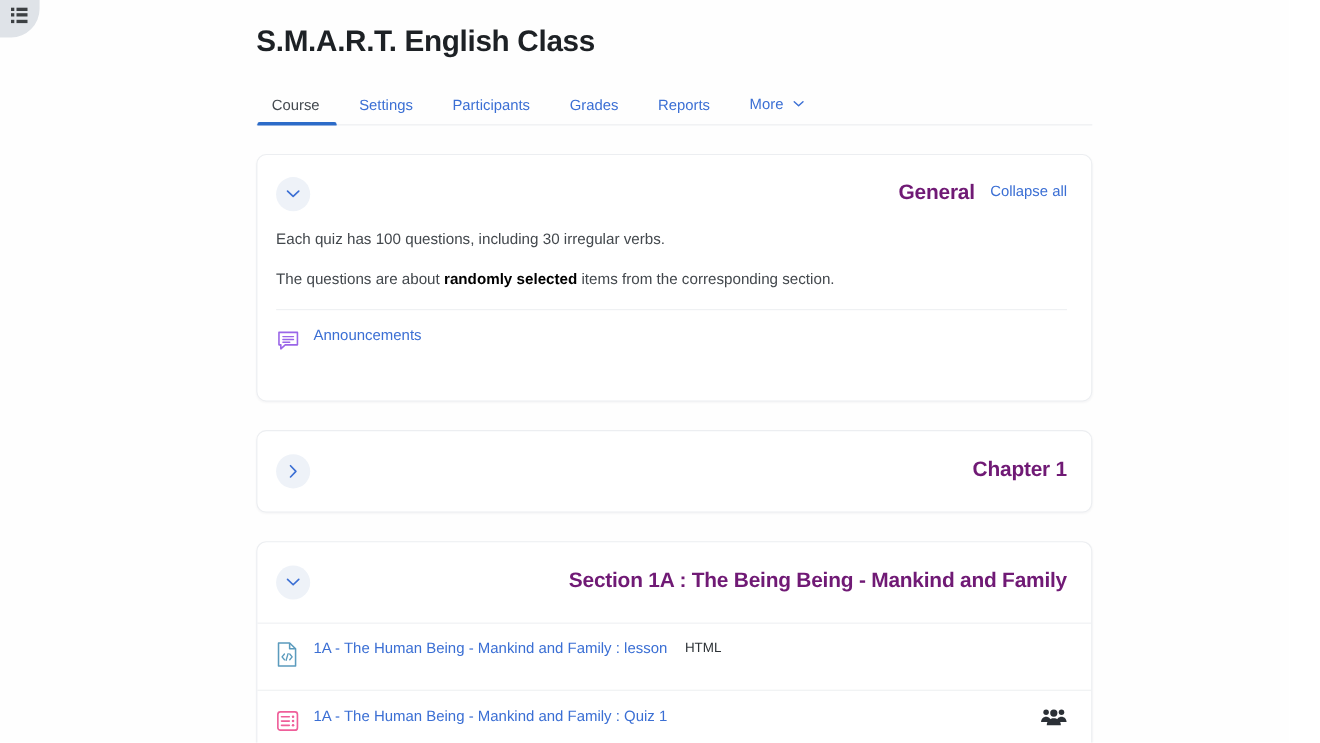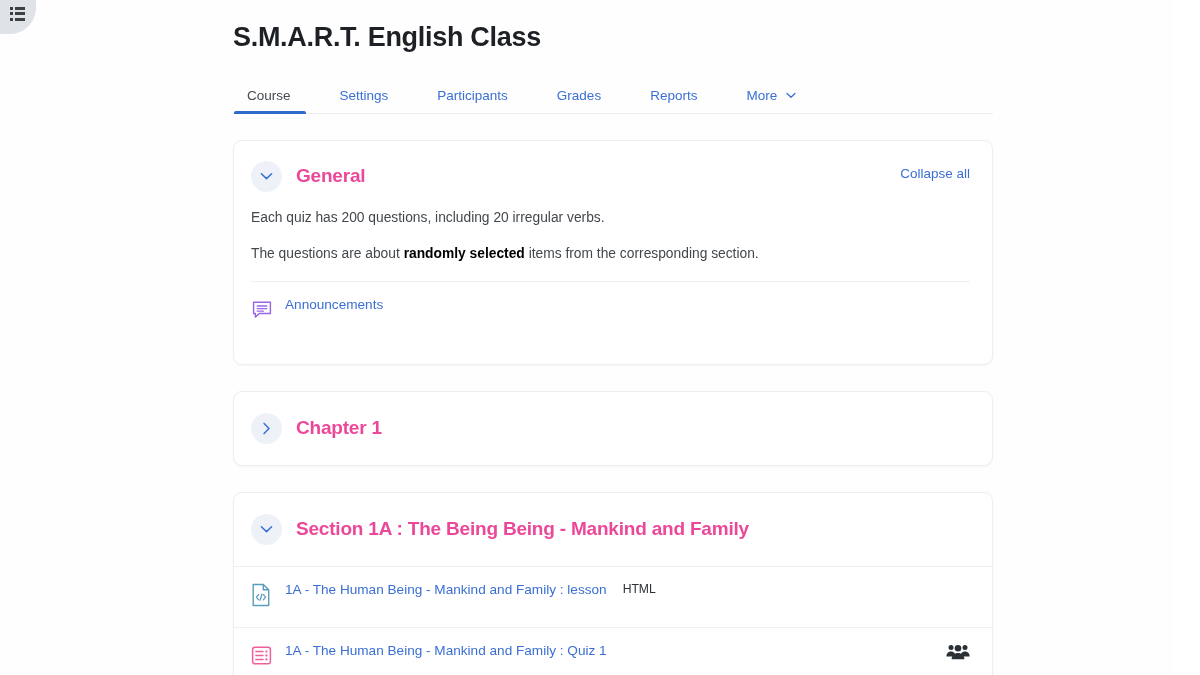--- a/index.html
+++ b/index.html
@@ -57,21 +57,21 @@
     margin: 22px 0 0 0;
     padding-left: 0;
   }
 
   
   .tabbar {
     margin-top: 24px;
     border-bottom: 1px solid #ebedf0;
     display: flex;
     align-items: flex-end;
-    gap: 17px;
+    gap: 4px;
     height: 37px;
     padding-left: 0;
   }
   .tab {
     font-size: 13.5px;
     color: #3b6fd4;
     padding: 0 16px 11px 16px;
     cursor: pointer;
     white-space: nowrap;
     position: relative;
@@ -122,24 +122,25 @@
     align-items: center;
     justify-content: center;
     flex: 0 0 auto;
     cursor: pointer;
   }
   .chev-circle svg { display: block; }
 
   .section-title {
     font-size: 19px;
     font-weight: bold;
-    color: #ec4899;
+    color: #701a75;
     letter-spacing: -0.2px;
     flex: 1 1 auto;
     line-height: 1.1;
+    text-align: right;
   }
   .collapse-all {
     font-size: 13.5px;
     color: #3b6fd4;
     cursor: pointer;
     white-space: nowrap;
     align-self: flex-start;
     margin-top: 5px;
   }
 
@@ -245,21 +246,21 @@
                 <path d="M1.4 1.7 L6.5 6.6 L11.6 1.7" fill="none" stroke="#3b6fd4" stroke-width="1.5" stroke-linecap="round" stroke-linejoin="round"></path>
               </svg>
           </span>
         </div>
         <div class="section-title">General</div>
         <div class="collapse-all">Collapse all</div>
       </div>
 
       <div class="card-body">
         <p class="summary-p">
-          <span>Each quiz has 200 questions, including 20 irregular verbs.</span>
+          <span>Each quiz has 100 questions, including 30 irregular verbs.</span>
         </p>
         <p class="summary-p">
           <span>The questions are about </span><b>randomly selected</b><span> items from the corresponding section.</span>
         </p>
         <div class="divider"></div>
       </div>
 
       <div class="activity" style="border-top:none;">
         <span class="act-icon">
           <svg width="22" height="22" viewBox="0 0 22 22">

